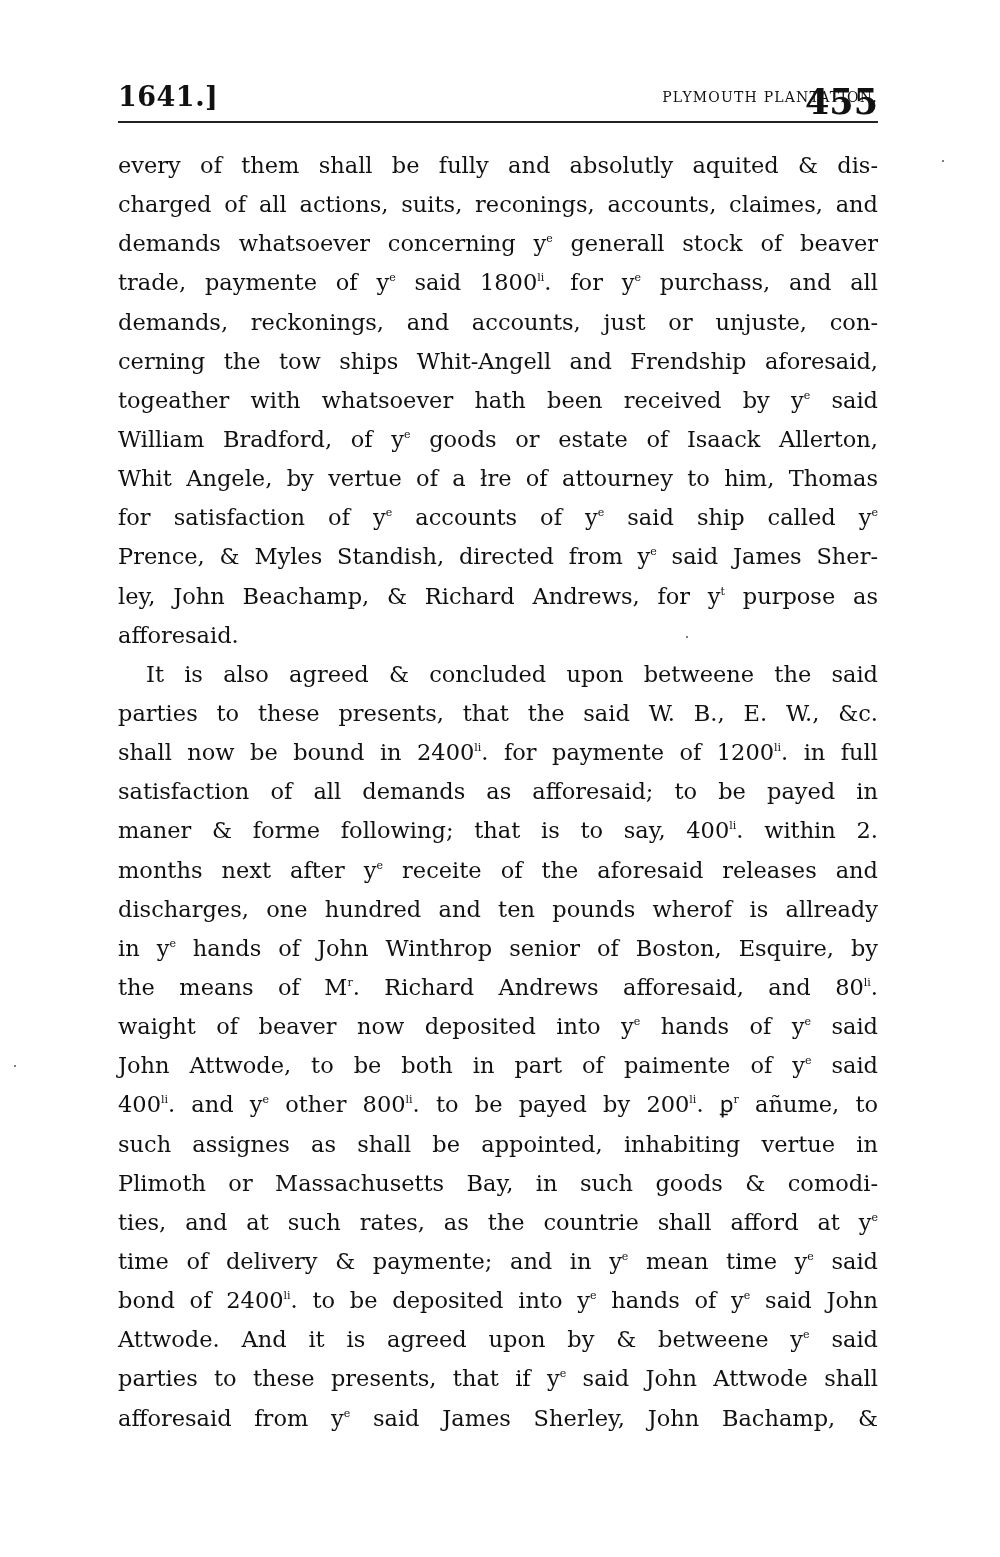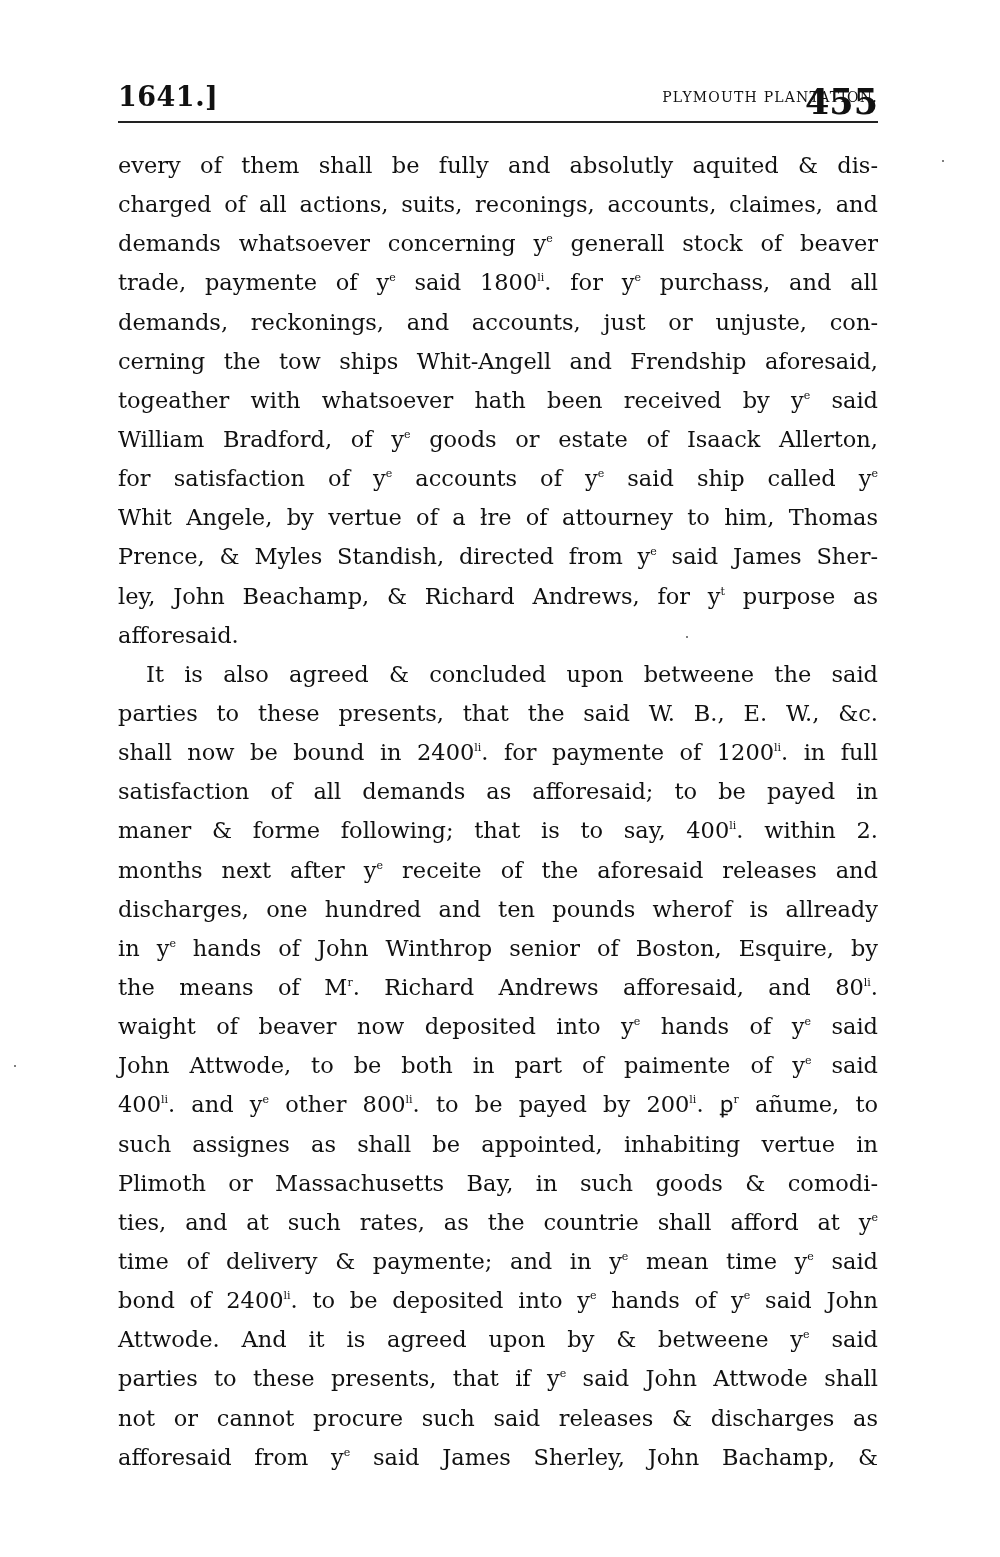--- a/index.html
+++ b/index.html
@@ -30,22 +30,22 @@
 <div class="body" id="body">
     <div>
       <div class="line">every of them shall be fully and absolutly aquited &amp; dis-</div>
       <div class="line">charged of all actions, suits, reconings, accounts, claimes, and</div>
       <div class="line">demands whatsoever concerning y<sup>e</sup> generall stock of beaver</div>
       <div class="line">trade, paymente of y<sup>e</sup> said 1800<sup>li</sup>. for y<sup>e</sup> purchass, and all</div>
       <div class="line">demands, reckonings, and accounts, just or unjuste, con-</div>
       <div class="line">cerning the tow ships Whit-Angell and Frendship aforesaid,</div>
       <div class="line">togeather with whatsoever hath been received by y<sup>e</sup> said</div>
       <div class="line">William Bradford, of y<sup>e</sup> goods or estate of Isaack Allerton,</div>
+      <div class="line">Whit Angele, by vertue of a łre of attourney to him, Thomas</div>
       <div class="line">for satisfaction of y<sup>e</sup> accounts of y<sup>e</sup> said ship called y<sup>e</sup></div>
-      <div class="line">Whit Angele, by vertue of a łre of attourney to him, Thomas</div>
       <div class="line">Prence, &amp; Myles Standish, directed from y<sup>e</sup> said James Sher-</div>
       <div class="line">ley, John Beachamp, &amp; Richard Andrews, for y<sup>t</sup> purpose as</div>
       <div class="line last">afforesaid.</div>
     </div>
     <div>
       <div class="line indent">It is also agreed &amp; concluded upon betweene the said</div>
       <div class="line">parties to these presents, that the said W. B., E. W., &amp;c.</div>
       <div class="line">shall now be bound in 2400<sup>li</sup>. for paymente of 1200<sup>li</sup>. in full</div>
       <div class="line">satisfaction of all demands as afforesaid; to be payed in</div>
       <div class="line">maner &amp; forme following; that is to say, 400<sup>li</sup>. within 2.</div>
@@ -56,20 +56,19 @@
       <div class="line">waight of beaver now deposited into y<sup>e</sup> hands of y<sup>e</sup> said</div>
       <div class="line">John Attwode, to be both in part of paimente of y<sup>e</sup> said</div>
       <div class="line">400<sup>li</sup>. and y<sup>e</sup> other 800<sup>li</sup>. to be payed by 200<sup>li</sup>. ꝑ<sup>r</sup> añume, to</div>
       <div class="line">such assignes as shall be appointed, inhabiting vertue in</div>
       <div class="line">Plimoth or Massachusetts Bay, in such goods &amp; comodi-</div>
       <div class="line">ties, and at such rates, as the countrie shall afford at y<sup>e</sup></div>
       <div class="line">time of delivery &amp; paymente; and in y<sup>e</sup> mean time y<sup>e</sup> said</div>
       <div class="line">bond of 2400<sup>li</sup>. to be deposited into y<sup>e</sup> hands of y<sup>e</sup> said John</div>
       <div class="line">Attwode. And it is agreed upon by &amp; betweene y<sup>e</sup> said</div>
       <div class="line">parties to these presents, that if y<sup>e</sup> said John Attwode shall</div>
-      <div class="line">not or cannot procure such said releases &amp; discharges as</div>
       <div class="line">afforesaid from y<sup>e</sup> said James Sherley, John Bachamp, &amp;</div>
     </div>
   </div>
 
 <div class="stray" style="left:942px;top:160px;"></div>
 <div class="stray" style="left:686px;top:636px;"></div>
 <div class="stray" style="left:14px;top:1065px;"></div>
 
 </body></html>

